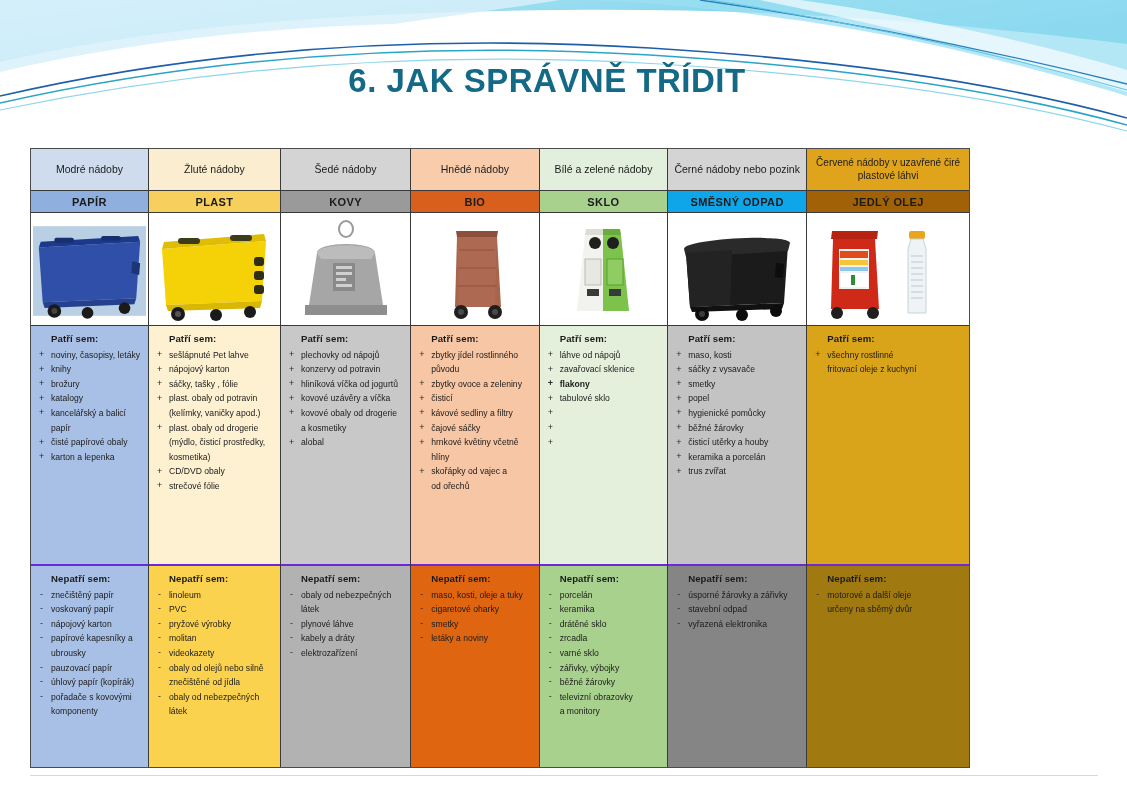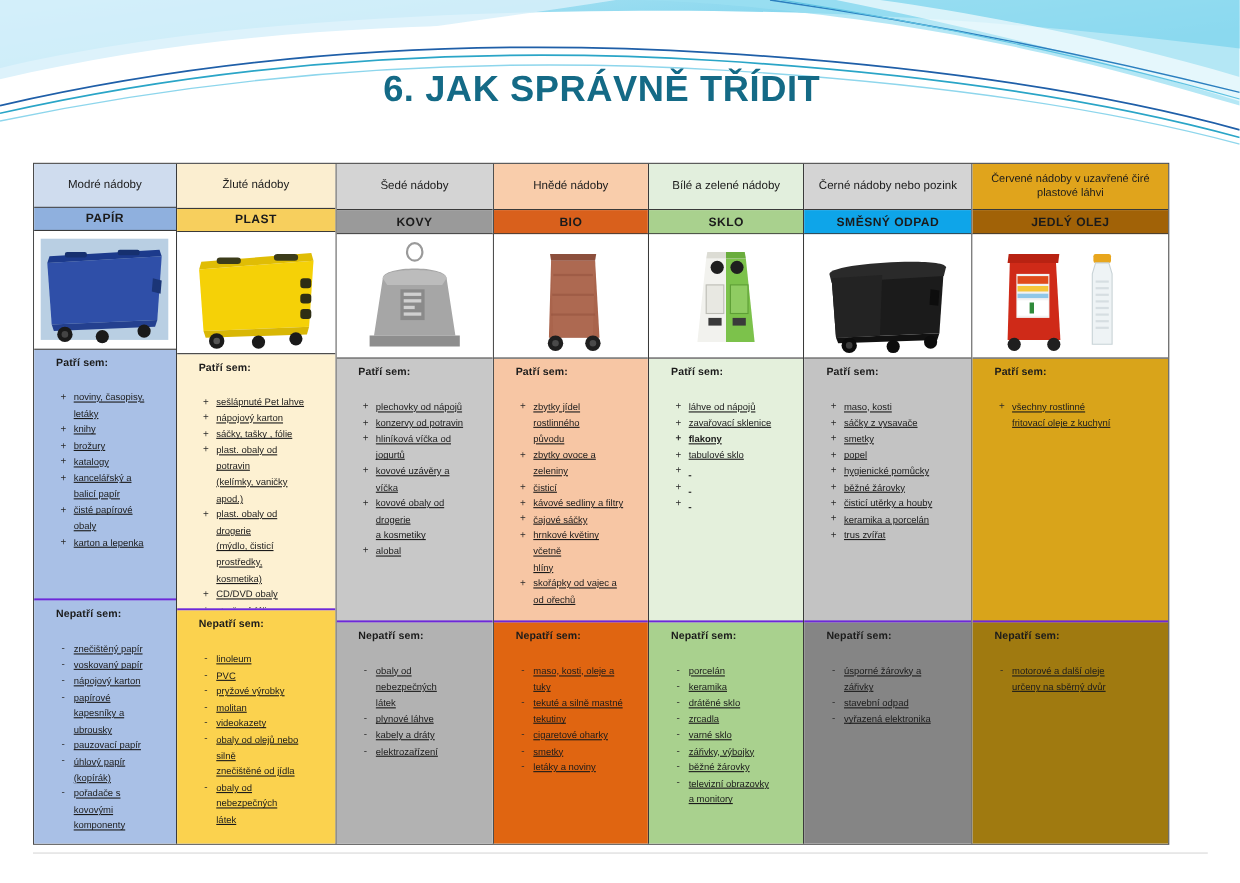--- a/index.html
+++ b/index.html
@@ -39,21 +39,21 @@
     text-shadow: 0 1px 0 rgba(255,255,255,0.55);
     z-index: 5;
     white-space: nowrap;
   }
 
   
   #waste-table {
     position: absolute;
     left: 30px;
     top: 148px;
-    width: 1033px;
+    width: 940px;
     height: 620px;
     border: 1px solid #4b4b4b;
     box-sizing: border-box;
     display: flex;
     background: #fff;
   }
   .col {
     box-sizing: border-box;
     display: flex;
     flex-direction: column;
@@ -112,23 +112,22 @@
 
   .list-heading {
     font-weight: bold;
     font-size: 9.6px;
     padding-left: 14px;
     margin-bottom: 1px;
     letter-spacing: 0.1px;
   }
   ul.items {
     list-style: none;
-    margin: 16px;
+    margin: 0;
     padding: 0;
-    text-decoration: underline;
   }
   ul.items li {
     position: relative;
     padding-left: 14px;
     white-space: pre-line;
   }
   ul.items li.bullet-plus::before {
     content: "+";
     position: absolute;
     left: 2px;
@@ -353,22 +352,20 @@
         <li class="bullet-plus">hrnkové květiny včetně
 hlíny</li>
         <li class="bullet-plus">skořápky od vajec a
 od ořechů</li>
       </ul>
     </div>
     <div class="cell-list cell-no" style="background:#e06511">
       <div class="list-heading">Nepatří sem:</div>
       <ul class="items">
         <li class="bullet-dash">maso, kosti, oleje a tuky</li>
-        <li class="bullet-dash">tekuté a silně mastné
-tekutiny</li>
         <li class="bullet-dash">cigaretové oharky</li>
         <li class="bullet-dash">smetky</li>
         <li class="bullet-dash">letáky a noviny</li>
       </ul>
     </div>
   </div>
 
   <div class="col" style="width:146px">
     <div class="cell-binname" style="background:#e2efdd">Bílé a zelené nádoby</div>
     <div class="cell-category" style="background:#a9d18e">SKLO</div>

